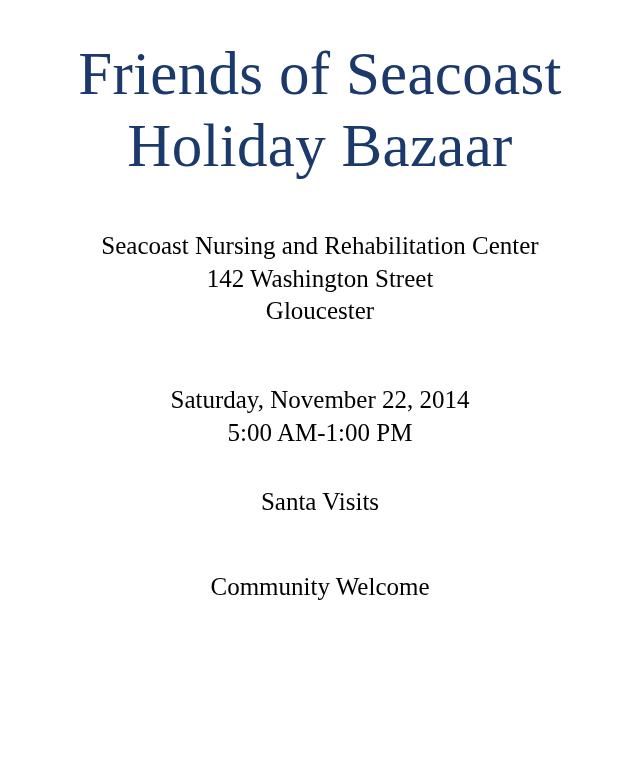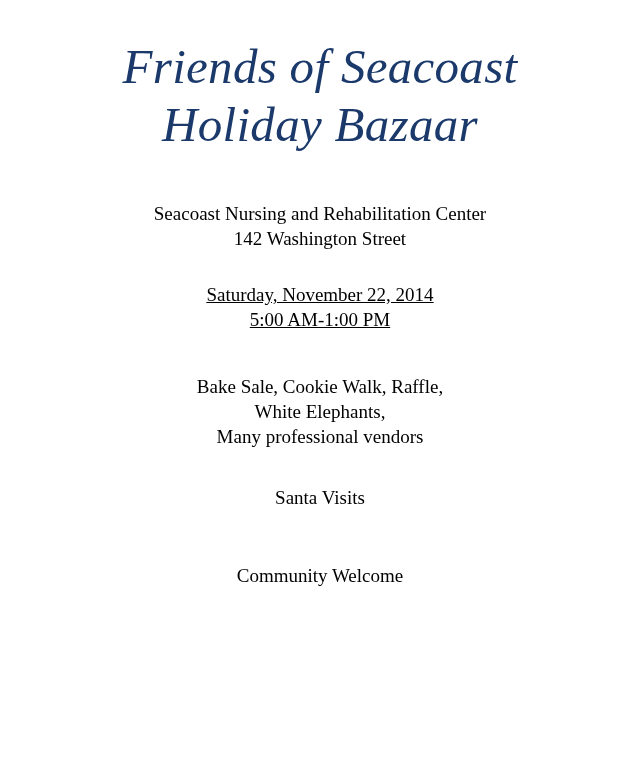--- a/index.html
+++ b/index.html
@@ -16,46 +16,44 @@
   }
   .flyer {
     width: 640px;
     height: 767px;
     box-sizing: border-box;
     padding: 30px 20px 0 20px;
     text-align: center;
   }
   .title {
     color: #1b3a6b;
-    font-size: 49px;
+    font-size: 61px;
     line-height: 1.18;
     font-weight: normal;
     margin: 0;
     padding-top: 8px;
     letter-spacing: 0.3px;
-    font-style: italic;
   }
   .title .line {
     display: block;
   }
   .block {
     margin-top: 36px;
   }
   .block .line {
     display: block;
-    font-size: 19px;
+    font-size: 25px;
     line-height: 1.31;
     color: #000000;
   }
   .block.venue {
     margin-top: 48px;
   }
   .block.datetime {
-    margin-top: 32px;
-    text-decoration: underline;
+    margin-top: 56px;
   }
   .block.activities {
     margin-top: 42px;
   }
   .block.santa {
   }
   .block.community {
     margin-top: 53px;
   }
 </style>
@@ -65,32 +63,28 @@
 <div class="flyer">
 
   <h1 class="title" style="color: rgb(27, 58, 107);">
     <span class="line">Friends of Seacoast</span>
     <span class="line">Holiday Bazaar</span>
   </h1>
 
   <div class="block venue">
     <span class="line">Seacoast Nursing and Rehabilitation Center</span>
     <span class="line">142 Washington Street</span>
+    <span class="line">Gloucester</span>
   </div>
 
   <div class="block datetime">
     <span class="line">Saturday, November 22, 2014</span>
     <span class="line">5:00 AM-1:00 PM</span>
   </div>
 
-  <div class="block activities">
-    <span class="line">Bake Sale, Cookie Walk, Raffle,</span>
-    <span class="line">White Elephants,</span>
-    <span class="line">Many professional vendors</span>
-  </div>
 
   <div class="block santa">
     <span class="line">Santa Visits</span>
   </div>
 
   <div class="block community">
     <span class="line">Community Welcome</span>
   </div>
 
 </div>

